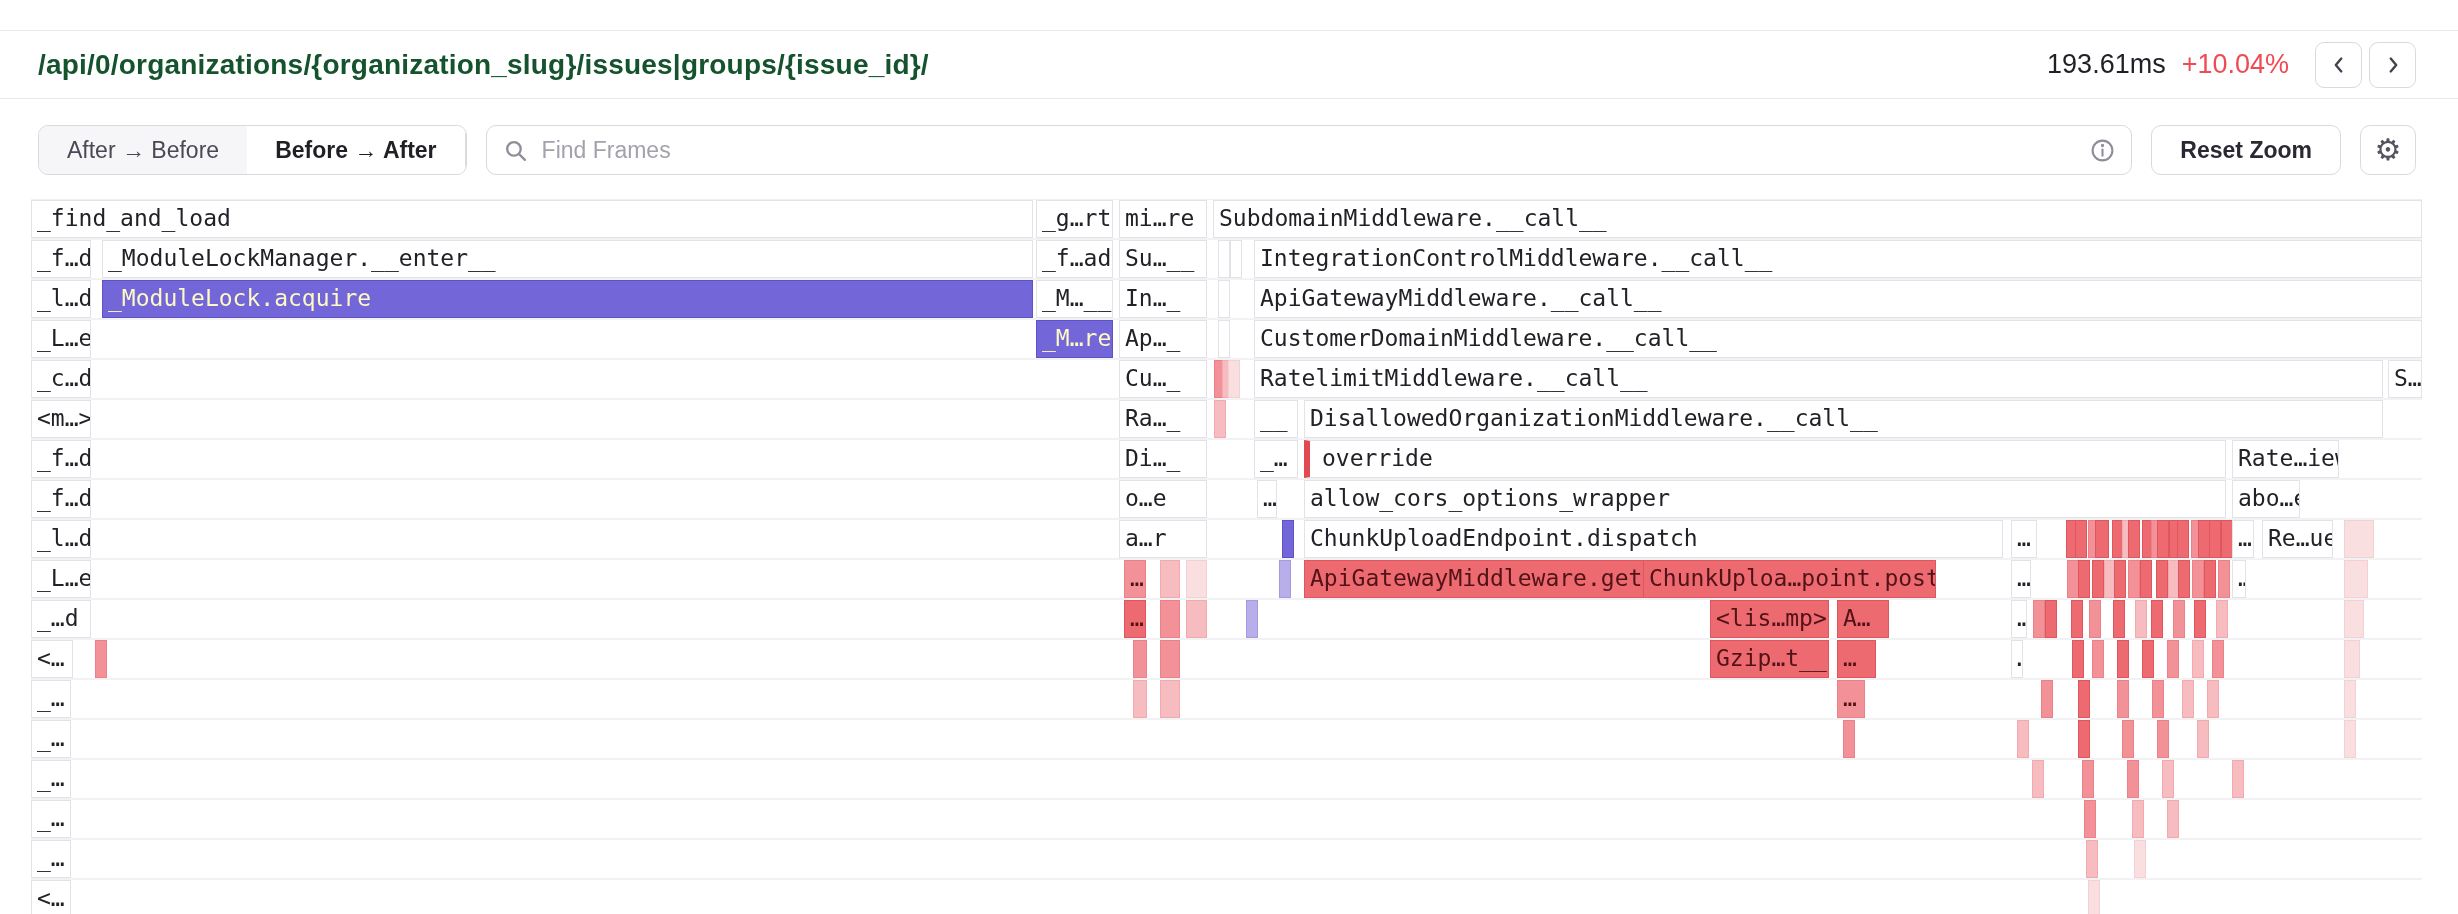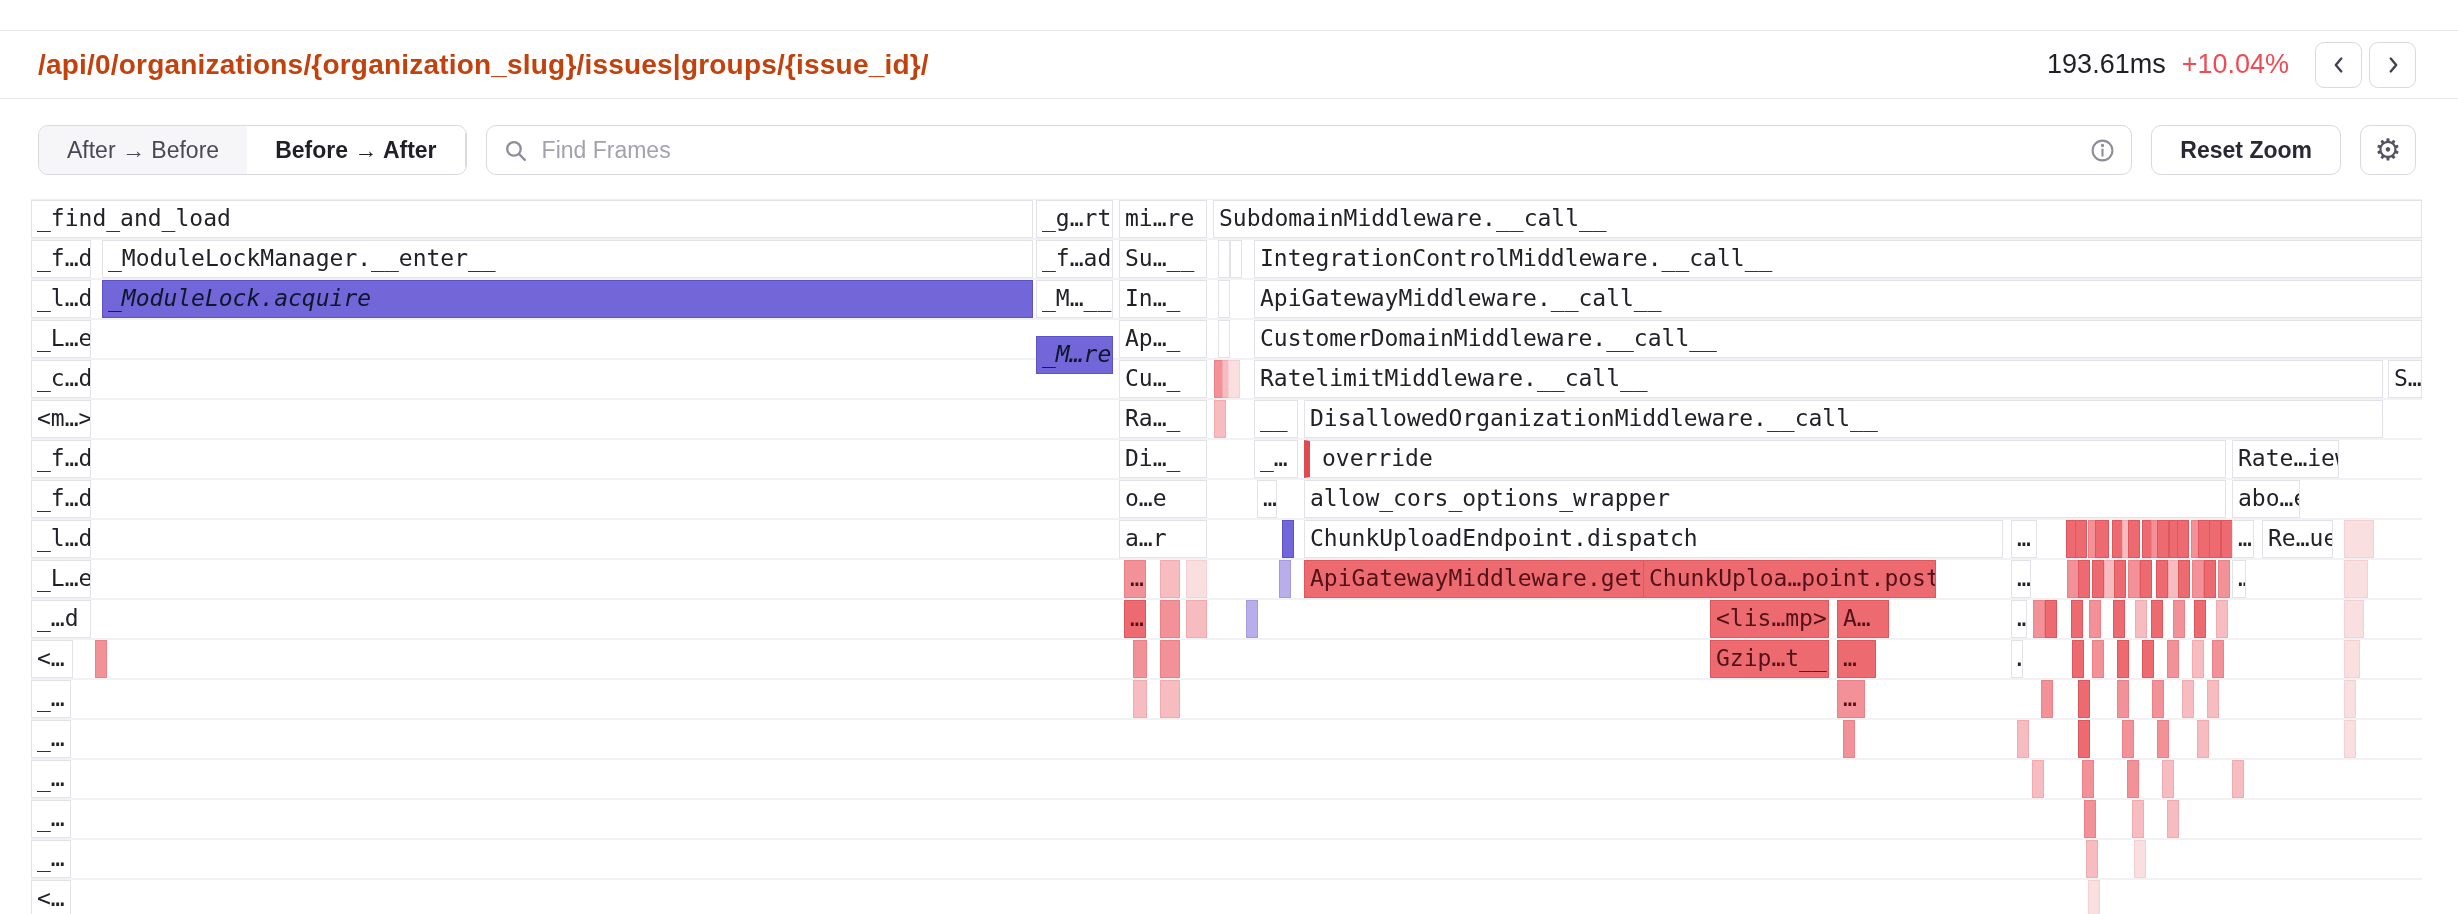--- a/index.html
+++ b/index.html
@@ -5,21 +5,21 @@
   * { box-sizing: border-box; }
   html,body { margin:0; padding:0; }
   body {
     width:2458px; height:914px; overflow:hidden; background:#ffffff;
     font-family:"Liberation Sans", sans-serif; color:#201f26; position:relative;
   }
   .panel { position:absolute; top:30px; left:0; right:0; bottom:0; border-top:1px solid #e7e7ec; background:#fff; }
 
   
   .hdr { height:68px; display:flex; align-items:center; padding:0 42px 0 38px; border-bottom:1px solid #e7e7ec; }
-  .path { font-size:28px; font-weight:600; white-space:nowrap; overflow:hidden; color:#c2410c; letter-spacing:0.2px; }
+  .path { font-size:28px; font-weight:600; white-space:nowrap; overflow:hidden; color:#14532d; letter-spacing:0.2px; }
   .hdr-right { margin-left:auto; display:flex; align-items:center; gap:16px; }
   .duration { font-size:27px; color:#201f26; }
   .delta { font-size:27px; color:#ee4b52; font-weight:500; }
   .nav-btns { display:flex; gap:7px; margin-left:10px; }
   .icon-btn {
     width:47px; height:46px; border:1px solid #d9d9df; border-radius:9px; background:#fff;
     display:flex; align-items:center; justify-content:center; color:#43414d; cursor:pointer; padding:0;
   }
 
   
@@ -39,21 +39,21 @@
     position:absolute; top:168px; left:31px; right:36px; bottom:0; overflow:hidden;
     border-top:1px solid #efeff2;
     background:repeating-linear-gradient(to bottom, #ffffff 0px, #ffffff 38px, #f2f2f5 38px, #f2f2f5 40px);
     cursor:crosshair;
   }
   .frame {
     position:absolute; height:38px; border:1px solid #e2e2e9; background:#fff; color:#232127;
     font-family:"DejaVu Sans Mono","Liberation Mono",monospace; font-size:23px; line-height:35px;
     padding:0 5px; overflow:hidden; white-space:nowrap; cursor:pointer;
   }
-  .c-sel { background:#7266d9; border-color:#5e52c9; color:#0f172a;font-style:italic; }
+  .c-sel { background:#7266d9; border-color:#5e52c9; color:#fef9c3; }
   .c-r   { background:#ec6a70; border-color:#df565d; color:#511317; }
   .c-r2  { background:#f29298; border-color:#eb8187; color:#511317; }
   .c-r3  { background:#f6bcbf; border-color:#f1abaf; }
   .c-r4  { background:#fadfe1; border-color:#f5cfd2; }
   .c-lav { background:#b7aeea; border-color:#a49ae2; }
   .accent { border-left:6px solid #e04b51; padding-left:12px; }
 </style>
 </head>
 <body>
 
@@ -114,21 +114,21 @@
       <div class="frame" style="left: 1187px; top: 40px; width: 8px;"></div>
       <div class="frame" style="left: 1199px; top: 40px; width: 5px;"></div>
       <div class="frame" style="left: 1223px; top: 40px; width: 1168px;">IntegrationControlMiddleware.__call__</div>
       <div class="frame" style="left: 0px; top: 80px; width: 60px;">_l…d</div>
       <div class="frame c-sel" style="left: 71px; top: 80px; width: 931px;">_ModuleLock.acquire</div>
       <div class="frame" style="left: 1005px; top: 80px; width: 77px;">_M…__</div>
       <div class="frame" style="left: 1088px; top: 80px; width: 88px;">In…_</div>
       <div class="frame" style="left: 1187px; top: 80px; width: 8px;"></div>
       <div class="frame" style="left: 1223px; top: 80px; width: 1168px;">ApiGatewayMiddleware.__call__</div>
       <div class="frame" style="left: 0px; top: 120px; width: 60px;">_L…e</div>
-      <div class="frame c-sel" style="left: 1005px; top: 120px; width: 77px; margin-top: 16px;">_M…re</div>
+      <div class="frame c-sel" style="left: 1005px; top: 120px; width: 77px;">_M…re</div>
       <div class="frame" style="left: 1088px; top: 120px; width: 88px;">Ap…_</div>
       <div class="frame" style="left: 1187px; top: 120px; width: 8px;"></div>
       <div class="frame" style="left: 1223px; top: 120px; width: 1168px;">CustomerDomainMiddleware.__call__</div>
       <div class="frame" style="left: 0px; top: 160px; width: 60px;">_c…d</div>
       <div class="frame" style="left: 1088px; top: 160px; width: 88px;">Cu…_</div>
       <div class="frame c-r2" style="left: 1183px; top: 160px; width: 4px;"></div>
       <div class="frame c-r3" style="left: 1191px; top: 160px; width: 3px;"></div>
       <div class="frame c-r4" style="left: 1197px; top: 160px; width: 4px;"></div>
       <div class="frame" style="left: 1223px; top: 160px; width: 1129px;">RatelimitMiddleware.__call__</div>
       <div class="frame" style="left: 2357px; top: 160px; width: 34px;">S…</div>

